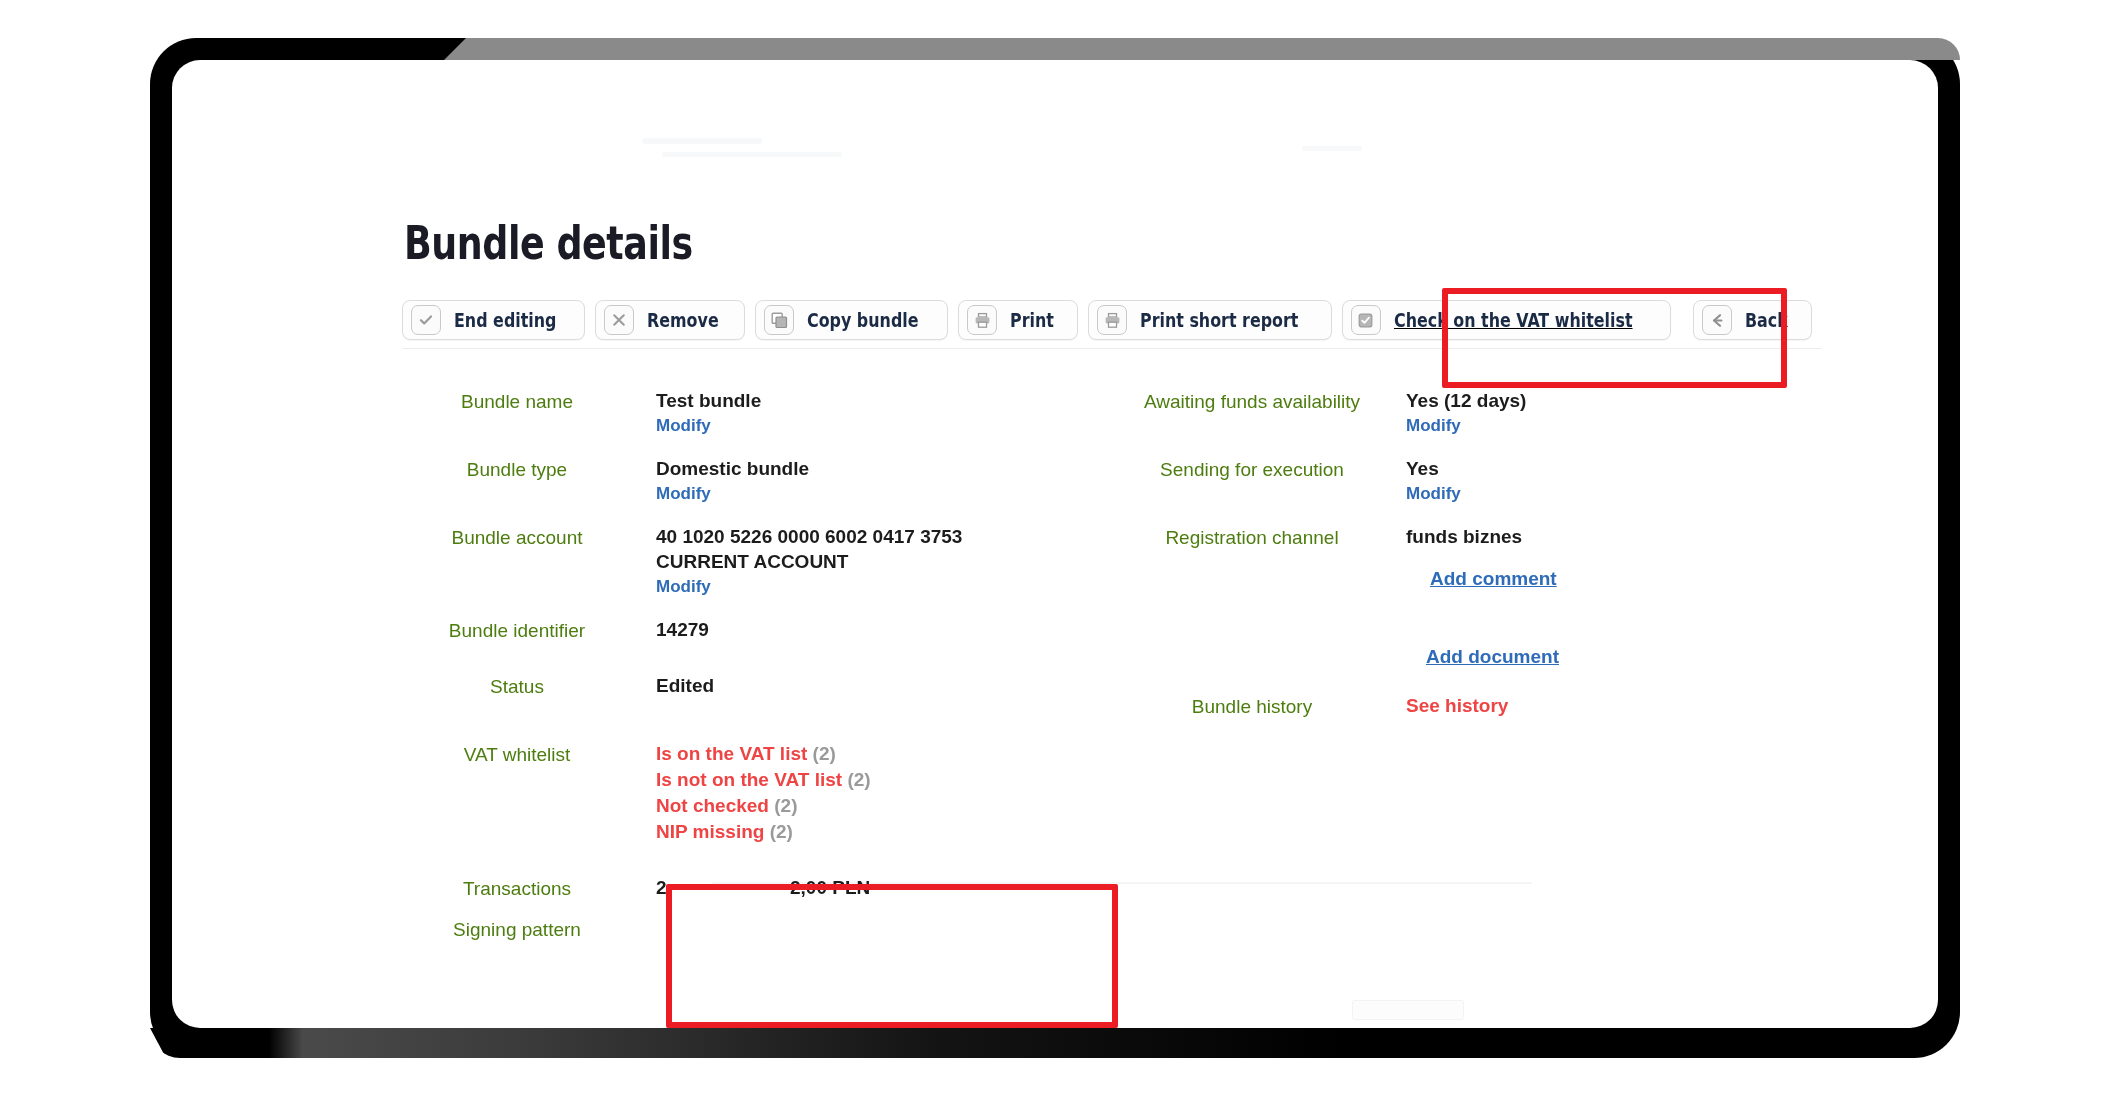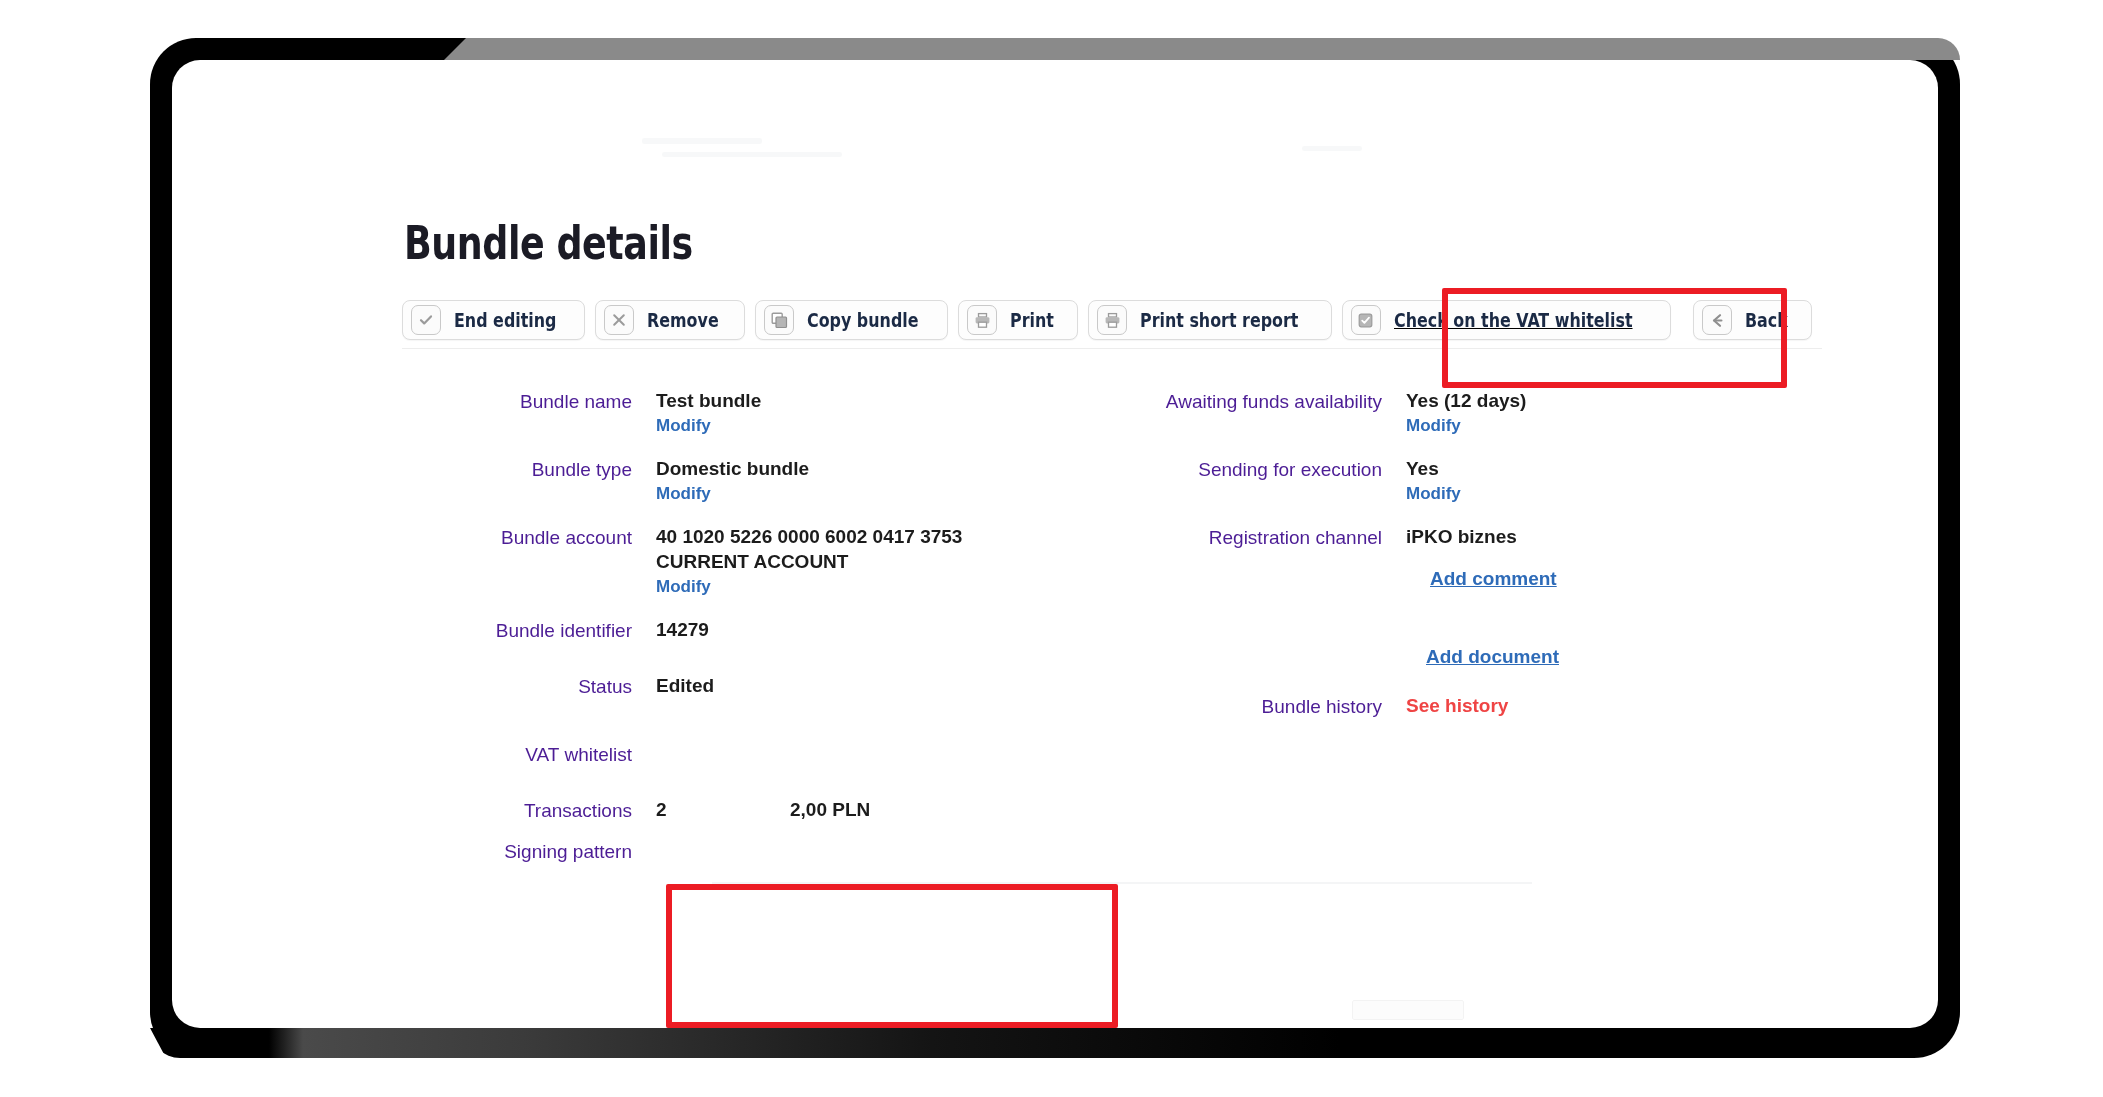--- a/index.html
+++ b/index.html
@@ -150,22 +150,22 @@
   #col-left{width:720px;}
   #col-right{width:720px;}
 
   .row{
     display:flex;
     align-items:flex-start;
     margin-bottom:18px;
   }
   .rlabel{
     font-size:19px;
-    color:#4c1d95;
-    text-align:right;
+    color:#4d7c0f;
+    text-align:center;
     flex:0 0 auto;
     line-height:25px;
     padding-top:1px;
   }
   #col-left .rlabel{width:230px;}
   #col-right .rlabel{width:260px;}
   .rvalue{
     margin-left:24px;
     font-size:19px;
     color:#1c1c1c;
@@ -339,20 +339,38 @@
           <div class="rvalue">14279</div>
         </div>
 
         <div class="row" style="margin-bottom:42px;">
           <div class="rlabel">Status</div>
           <div class="rvalue">Edited</div>
         </div>
 
         <div class="row" style="margin-bottom:30px;">
           <div class="rlabel">VAT whitelist</div>
+          <div class="rvalue" style="font-weight:400;">
+            <div class="vat-line">
+              <span class="link">Is on the VAT list</span>
+              <span class="count">(2)</span>
+            </div>
+            <div class="vat-line">
+              <span class="link">Is not on the VAT list</span>
+              <span class="count">(2)</span>
+            </div>
+            <div class="vat-line">
+              <span class="link">Not checked</span>
+              <span class="count">(2)</span>
+            </div>
+            <div class="vat-line">
+              <span class="link">NIP missing</span>
+              <span class="count">(2)</span>
+            </div>
+          </div>
         </div>
 
         <div class="row" style="margin-bottom:15px;">
           <div class="rlabel">Transactions</div>
           <div class="rvalue">
             <span class="tx-count">2</span><span>2,00 PLN</span>
           </div>
         </div>
 
         <div class="row">
@@ -375,21 +393,21 @@
         <div class="row">
           <div class="rlabel">Sending for execution</div>
           <div class="rvalue">
             <span>Yes</span>
             <span class="sub-link">Modify</span>
           </div>
         </div>
 
         <div class="row" style="margin-bottom:16px;">
           <div class="rlabel">Registration channel</div>
-          <div class="rvalue">iPKO biznes</div>
+          <div class="rvalue">funds biznes</div>
         </div>
 
         <div class="action-row">
           <div class="spacer"></div>
           <div class="action-link" style="margin-left:48px;">Add comment</div>
         </div>
 
         <div class="action-row" style="margin-bottom:24px;">
           <div class="spacer"></div>
           <div class="action-link" style="margin-left:44px;margin-top:34px;">Add document</div>

